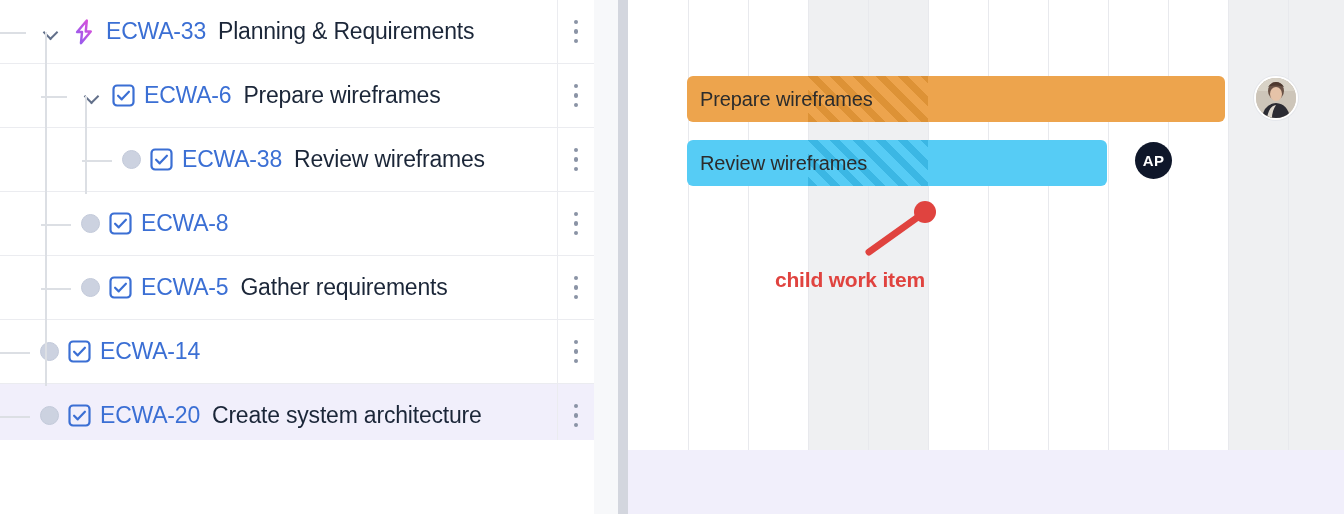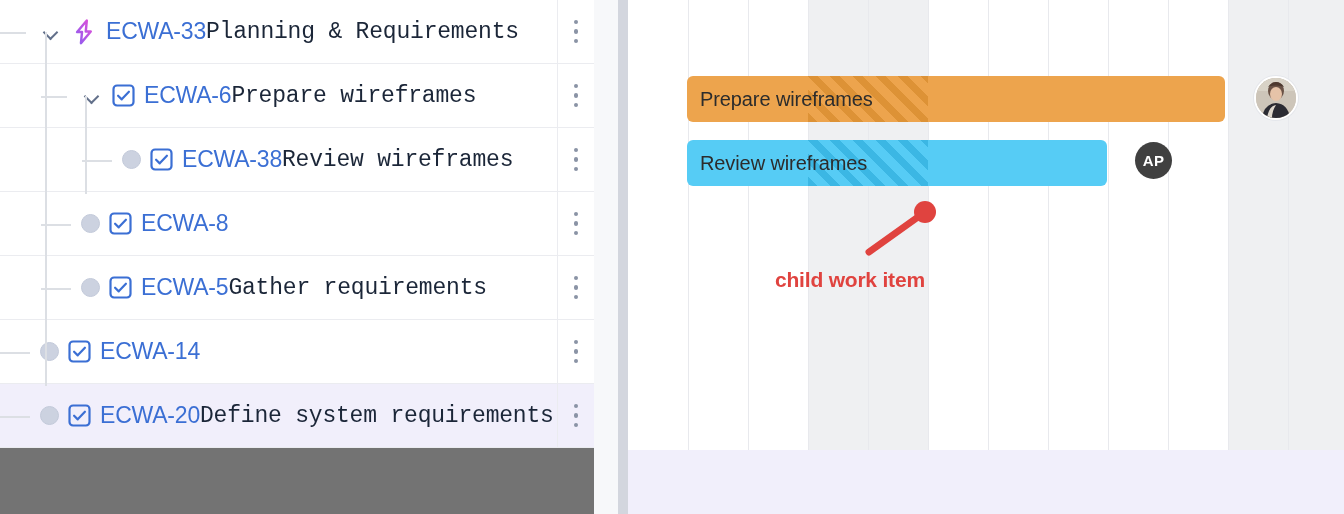--- a/index.html
+++ b/index.html
@@ -4,21 +4,21 @@
 <style>
   html,body{margin:0;padding:0;}
   body{
     width:1344px;height:514px;
     font-family:"Liberation Sans","DejaVu Sans",sans-serif;
     background:#ffffff;overflow:hidden;
   }
   .app{position:relative;width:1344px;height:514px;display:flex;}
 
   
-  .list-panel{position:relative;width:594px;height:514px;background:#737373;overflow:hidden;}
+  .list-panel{position:relative;width:594px;height:440px;background:#0c4a6e;overflow:hidden;}
   .row{
     position:relative;height:64px;box-sizing:border-box;
     border-bottom:1px solid #ebecf0;
     display:flex;align-items:center;
     background:#ffffff;
   }
   .row.selected{background:#f1effb;}
   .row-inner{display:flex;align-items:center;flex:1;min-width:0;height:100%;}
 
   
@@ -43,21 +43,21 @@
   .epic-icon{width:28px;height:28px;flex:0 0 28px;}
   
   .task-icon{width:25px;height:25px;flex:0 0 25px;}
 
   .key{
     color:#3b6fd4;font-size:23px;font-weight:400;white-space:nowrap;
     margin-left:8px;letter-spacing:-.2px;
   }
   .summary{
     color:#1b2638;font-size:23px;font-weight:400;white-space:nowrap;
-    letter-spacing:-.2px;overflow:hidden;font-family:Liberation Mono, monospace;
+    margin-left:12px;letter-spacing:-.2px;overflow:hidden;
   }
 
   .meatball{
     position:absolute;right:0;top:0;width:36px;height:100%;
     display:flex;align-items:center;justify-content:center;
     flex-direction:column;gap:5px;
     border-left:1px solid #ebecf0;background:inherit;cursor:pointer;
   }
   .meatball i{display:block;width:4.5px;height:4.5px;border-radius:50%;background:#8a93a5;}
 
@@ -243,21 +243,21 @@
               <div class="tree-h" style="left:0px;width:30px"></div>
             </div>
             <div class="dot"></div>
             <span style="margin-left:8px;display:flex;align-items:center">
               <svg class="task-icon" viewBox="0 0 24 24">
                 <rect x="2.4" y="2.4" width="19.2" height="19.2" rx="3.4" fill="none" stroke="#3b6fd4" stroke-width="2.1"></rect>
                 <path d="M6.8 12.2 L10.3 15.7 L17.2 8.4" fill="none" stroke="#3b6fd4" stroke-width="2.1" stroke-linecap="round" stroke-linejoin="round"></path>
               </svg>
             </span>
             <span class="key">ECWA-20</span>
-            <span class="summary">Define system requirements</span>
+            <span class="summary">Create system architecture</span>
           </div>
           <div class="meatball">
             <i></i>
             <i></i>
             <i></i>
           </div>
         </div>
       </div>
 
   <div class="tree-v" style="left: 45px; top: 32px; height: 354px;"></div>
@@ -298,21 +298,21 @@
             <ellipse cx="20" cy="13" rx="8" ry="9" fill="#6a5246"></ellipse>
             <ellipse cx="20" cy="16" rx="6" ry="7" fill="#e6c3a8"></ellipse>
             <path d="M12 9 q3 -5 8 -5 q5 0 8 5 q-3 -1.5 -8 -1.5 q-5 0 -8 1.5z" fill="#4d382e"></path>
             <path d="M6 40 q2 -14 14 -15 q12 1 14 15z" fill="#2b2b33"></path>
             <path d="M11 40 q2 -12 9 -13 q-4 6 -4 13z" fill="#ded7cd"></path>
           </svg></div>
         <div class="bar" style="left: 59px; width: 420px; top: 140px; height: 46px; background: rgb(86, 204, 245);">
           <div class="hatch" style="left:121px;width:120px;background:repeating-linear-gradient(45deg,#3bb7e4 0px,#3bb7e4 7px,transparent 7px,transparent 16px)"></div>
           <span class="blabel">Review wireframes</span>
         </div>
-        <div class="avatar-initials" style="left: 507px; top: 142px; background: #404040;">
+        <div class="avatar-initials" style="left: 507px; top: 142px; background: #0f172a;">
           <span>AP</span>
         </div>
       </div>
     <div id="annot-host">
         <div class="annot"><svg width="719" height="514" viewBox="0 0 719 514">
             <line x1="241" y1="252" x2="297" y2="212" stroke="#e0433f" stroke-width="7" stroke-linecap="round"></line>
             <circle cx="297" cy="212" r="11" fill="#e0433f"></circle>
           </svg></div>
         <div class="annot-text" style="left: 147px; top: 268px; color: rgb(224, 67, 63);">child work item</div>
       </div>

